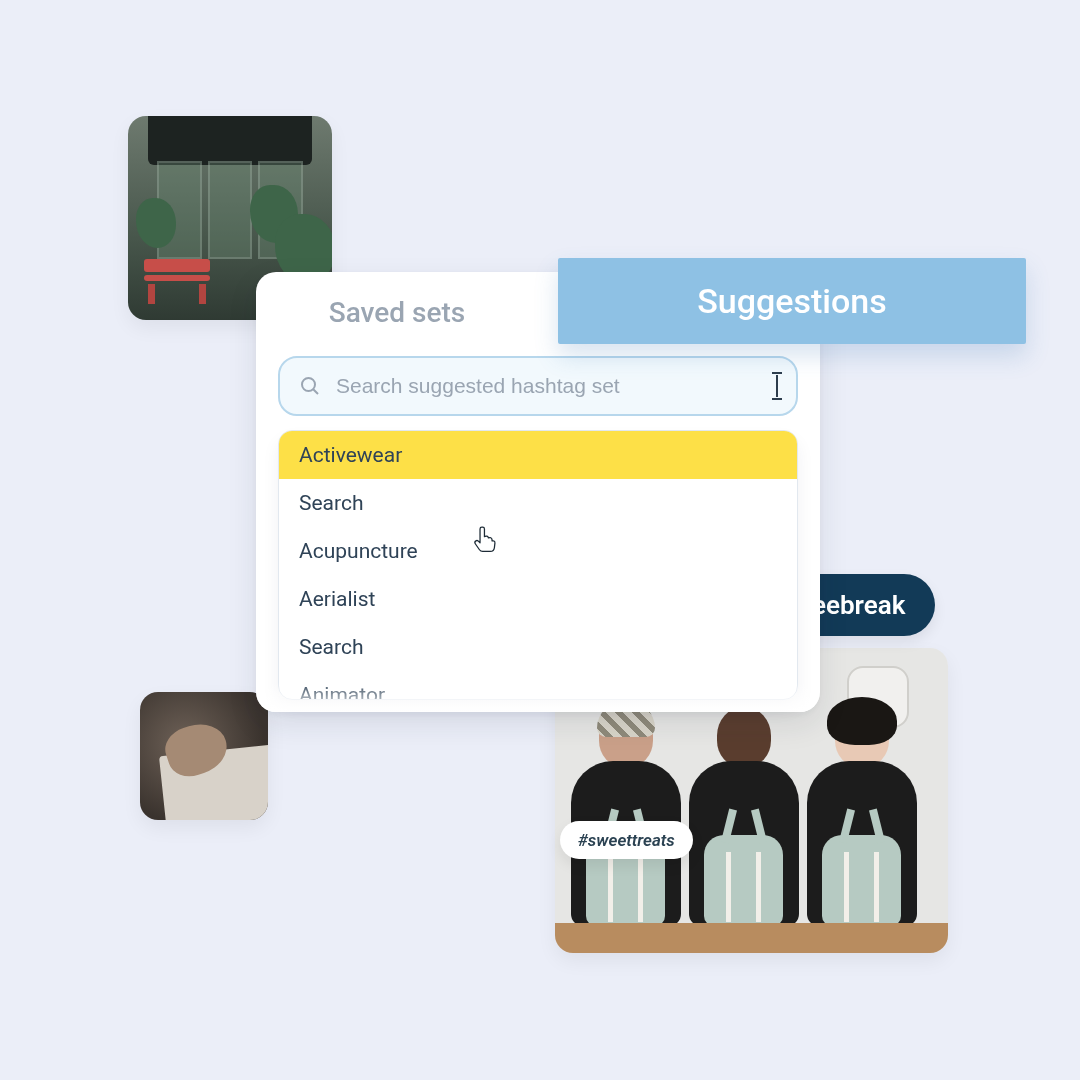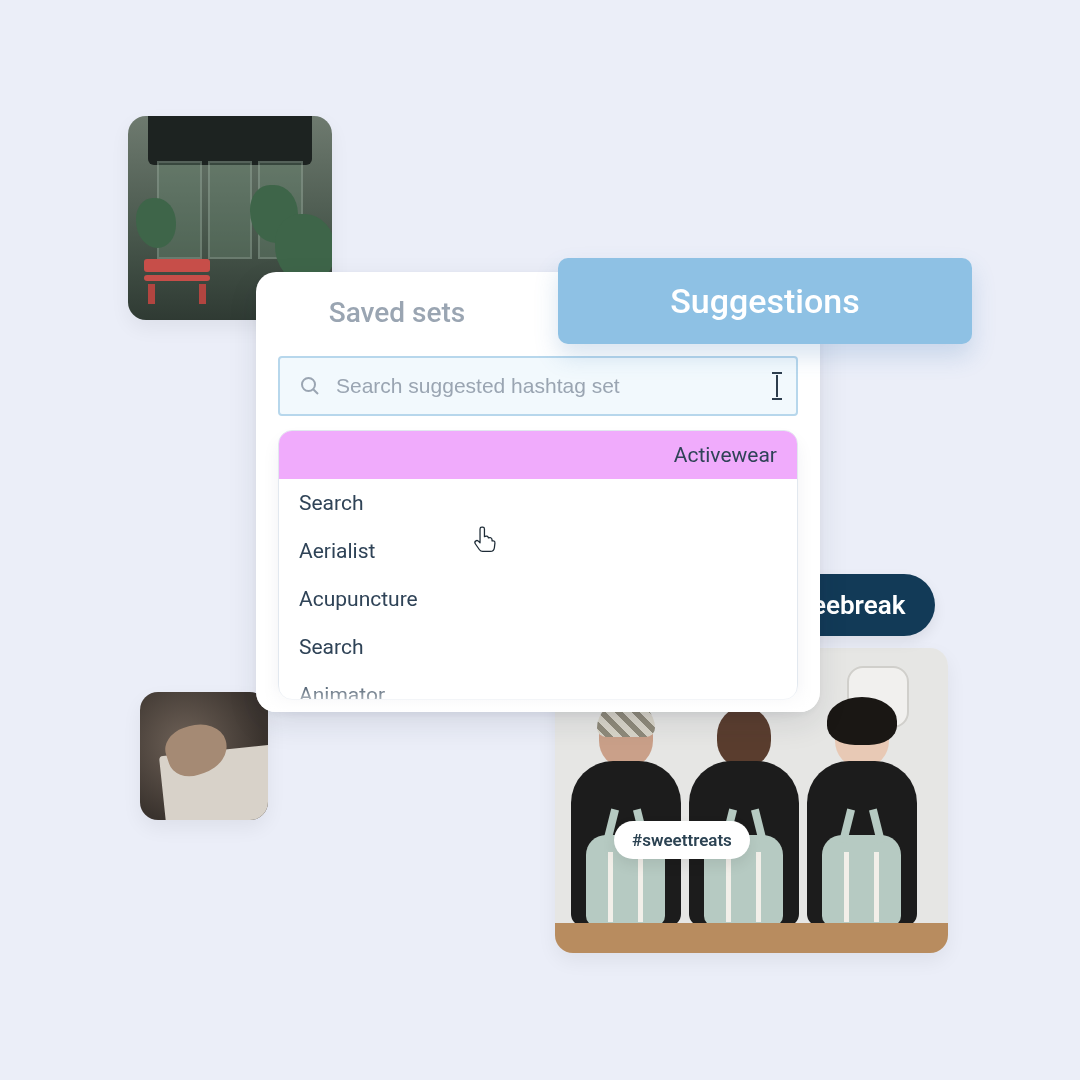--- a/index.html
+++ b/index.html
@@ -78,32 +78,32 @@
     background:#fff; border-radius:20px;
     box-shadow:0 12px 30px rgba(30,40,60,0.10), 0 2px 6px rgba(30,40,60,0.04);
     padding-top:84px;
   }
   .tab-idle {
     position:absolute; left:0; top:0; width:50%; height:80px;
     display:flex; align-items:center; justify-content:center;
     color:#9aa5b2; font-size:28px; font-weight:500; cursor:pointer;
   }
   .tab-active {
-    position:absolute; left:558px; top:258px; width:414px; height:86px;
-    background:#8ec1e4; color:#fff; border-radius:10px;
+    position:absolute; left:558px; top:258px; width:468px; height:86px;
+    background:#8ec1e4; color:#fff; border-radius:2px;
     display:flex; align-items:center; justify-content:center;
     font-size:34px; font-weight:500;
     box-shadow:0 12px 24px rgba(60,120,180,0.20);
   }
 
   .search-wrap { margin:0 22px; }
   .search {
     display:flex; align-items:center; gap:14px;
     height:60px; padding:0 18px;
-    border:2px solid #b7d7ec; border-radius:4px;
+    border:2px solid #b7d7ec; border-radius:19px;
     background:#f2f9fd;
   }
   .search input {
     flex:1; border:none; outline:none; background:transparent;
     font-size:21px; color:#2d3d4d;
   }
   .search input::placeholder { color:#9aa5b2; }
   .search-icon { width:24px; height:24px; color:#9aa5b2; flex:none; }
   .text-caret {
     width:2px; height:22px; margin-left:4px; position:relative; flex:none;
@@ -115,21 +115,21 @@
   .text-caret .stem{ position:absolute; left:0; top:0; bottom:0; width:2px; background:#2d3d4d;}
 
   .dropdown {
     margin:14px 22px 0; border:1px solid #e2e8ef; border-radius:14px;
     max-height:270px; overflow:hidden;
     box-shadow:0 10px 18px rgba(30,40,60,0.06);
   }
   .dropdown .item{
     padding:12px 20px; font-size:21px; color:#2f4357; cursor:pointer;
   }
-  .dropdown .item:first-child{ background:#f0abfc;text-align:right; }
+  .dropdown .item:first-child{ background:#fde047; }
 
   .cursor-hand {
     position:absolute; left:472px; top:524px; width:26px; height:30px; pointer-events:none;
   }
 
   
   .panel::after{
     content:""; position:absolute; left:0; right:0; bottom:0; height:30px;
     background:linear-gradient(180deg, rgba(255,255,255,0), #fff);
     border-radius:0 0 20px 20px;
@@ -193,43 +193,43 @@
           <span class="tie" style="left:28%"></span>
           <span class="tie" style="right:28%"></span>
         </div>
       </div>
   </div>
   <div class="bar-table"></div>
 </div>
 
 <div class="pill dark" style="left:720px; top:574px;">#coffeebreak</div>
 
-<div class="pill light" style="left:614px; top:821px;">#sweettreats</div>
+<div class="pill light" style="left:560px; top:821px;font-style:italic;">#sweettreats</div>
 
 <div class="panel">
   <div class="tab-idle">Saved sets</div>
 
   <div class="search-wrap">
     <div class="search">
       <svg class="search-icon" viewBox="0 0 24 24" fill="none" stroke="currentColor" stroke-width="2">
         <circle cx="10.5" cy="10.5" r="6.5"></circle>
         <line x1="20" y1="20" x2="15.2" y2="15.2"></line>
       </svg>
       <input type="text" placeholder="Search suggested hashtag set" style="">
       <span class="text-caret">
           <span class="stem"></span>
         </span>
     </div>
   </div>
 
   <div class="dropdown">
     <div class="item">Activewear</div>
     <div class="item">Search</div>
+    <div class="item">Acupuncture</div>
     <div class="item">Aerialist</div>
-    <div class="item">Acupuncture</div>
     <div class="item">Search</div>
     <div class="item">Animator</div>
   </div>
 </div>
 
 <div class="tab-active">Suggestions</div>
 
 <svg class="cursor-hand" viewBox="0 0 32 38">
   <path d="M13 4c1.3 0 2.3 1 2.3 2.3V16l2-.6c1.3-.4 2.6.5 2.9 1.8l.1.5 1.9-.3c1.3-.2 2.5.8 2.6 2.1l.2 1.9 1.6.1c1.2.1 2.1 1.2 2 2.4l-.7 6.2c-.3 2.6-2.5 4.6-5.1 4.6H13c-1.6 0-3.1-.8-4-2.1l-5.3-7.6c-.8-1.2-.5-2.8.7-3.6 1-.7 2.3-.5 3.2.3l2.1 2.1V6.3C9.7 5 10.7 4 12 4h1z" fill="#ffffff" stroke="#1d2b36" stroke-width="1.6" stroke-linejoin="round"></path>
 </svg>

